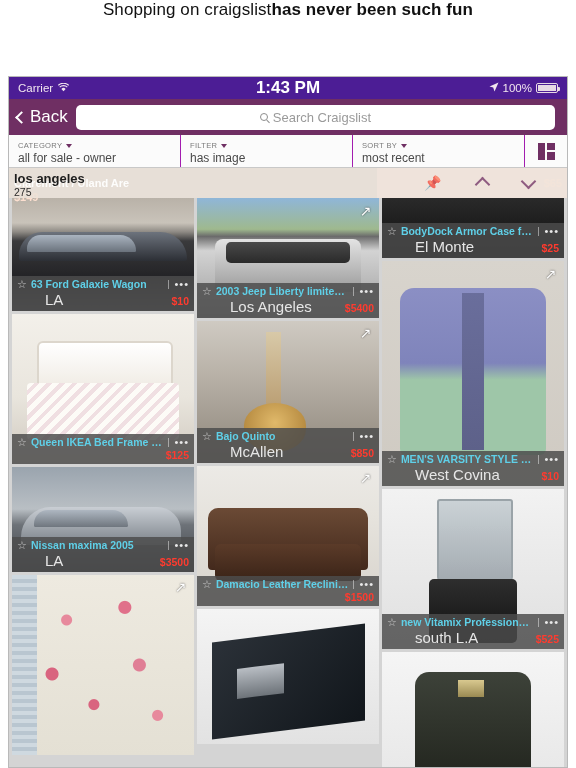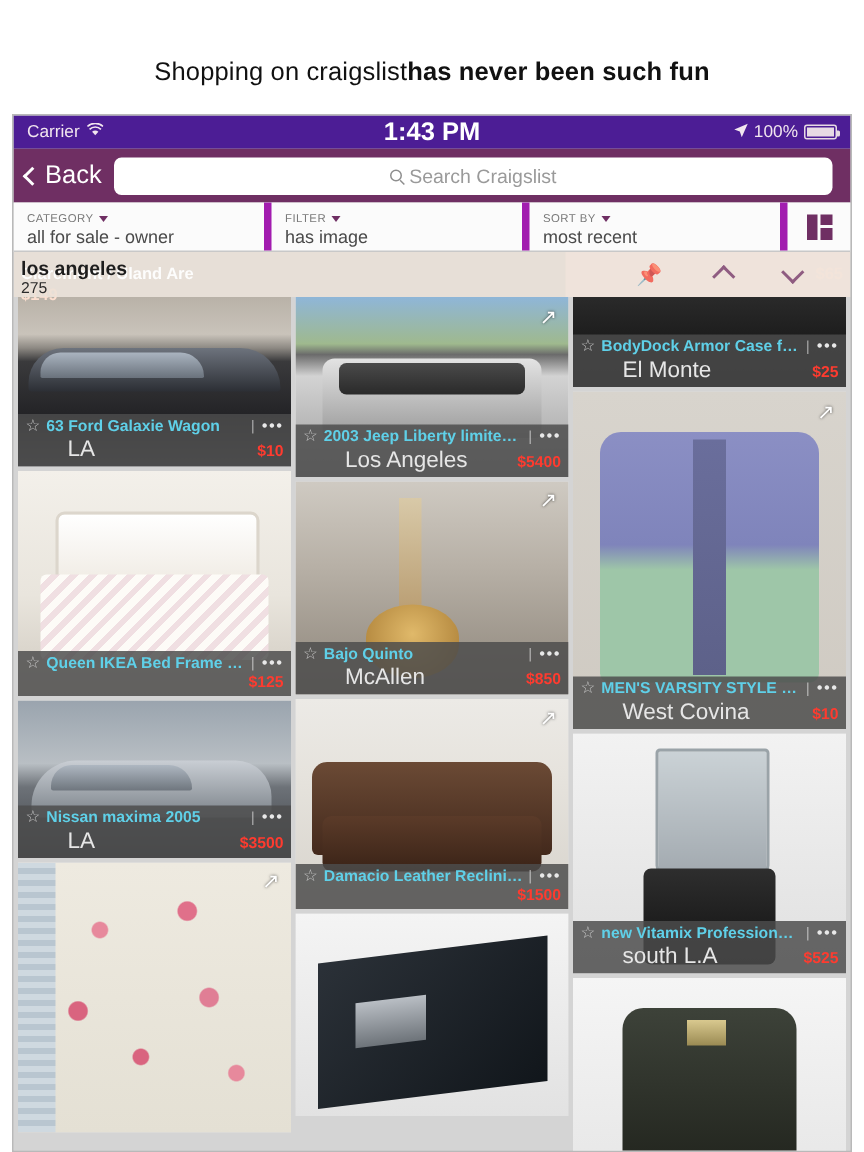--- a/index.html
+++ b/index.html
@@ -6,21 +6,21 @@
   html, body {
     width: 576px; height: 768px;
     background: #ffffff;
     font-family: "Liberation Sans", sans-serif;
     overflow: hidden;
   }
 
   
   .caption {
     height: 58px;
-    display: flex; align-items: flex-end; justify-content: center;
+    display: flex; align-items: flex-start; justify-content: center;
     font-size: 17px; color: #111;
     letter-spacing: .1px;
   }
   .caption .bold { font-weight: bold; }
   .caption .light { font-weight: normal; }
 
   
   .device {
     position: absolute;
     left: 8px; top: 76px;
@@ -87,21 +87,21 @@
   }
 
   
   .filterbar {
     height: 33px; background: #fbfbfb;
     display: flex; align-items: stretch;
     border-bottom: 1px solid #c8c8c8;
   }
   .filtercell {
     flex: 1; padding: 3px 0 0 9px;
-    border-right: 5px solid #a21caf;
+    border-right: 1px solid #a21caf;
     display: flex; flex-direction: column; justify-content: center;
   }
   .filtercell .lbl {
     font-size: 7.6px; color: #7a7a7a; letter-spacing: .3px;
     display: flex; align-items: center; gap: 4px; line-height: 10px;
   }
   .caret {
     width: 0; height: 0; border-left: 3.5px solid transparent;
     border-right: 3.5px solid transparent; border-top: 4.5px solid #6f2f63;
     display:inline-block;

